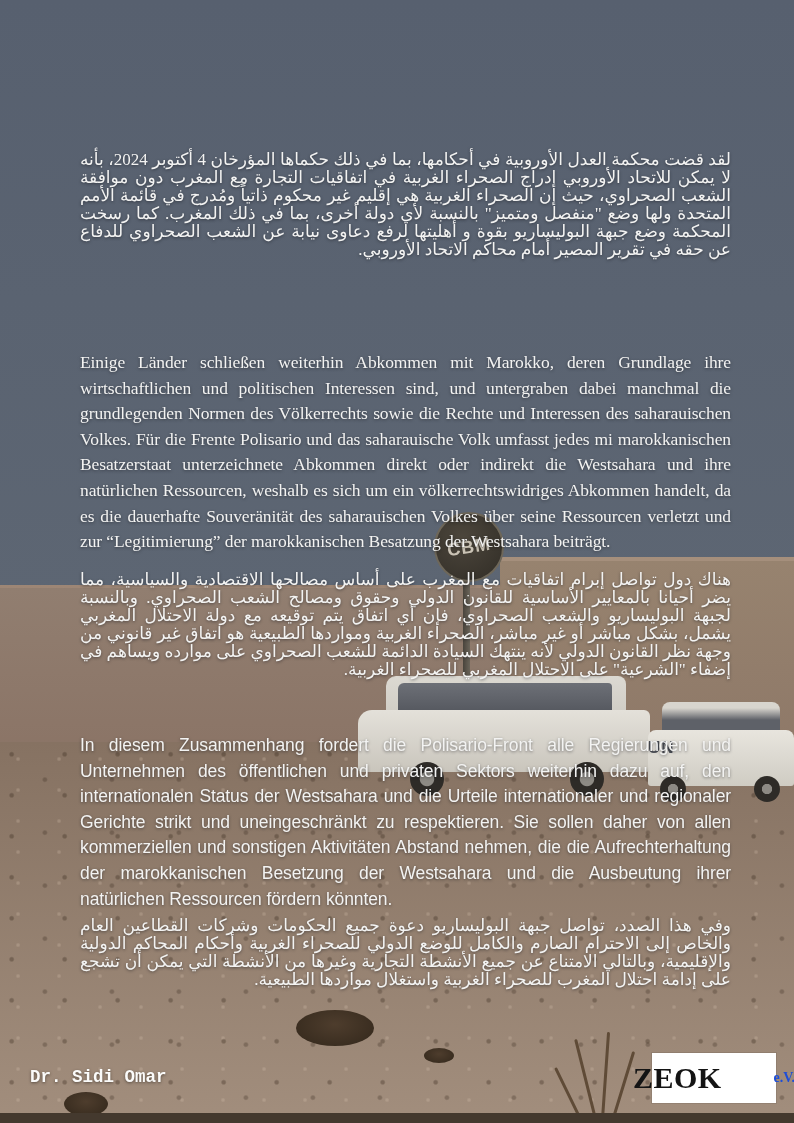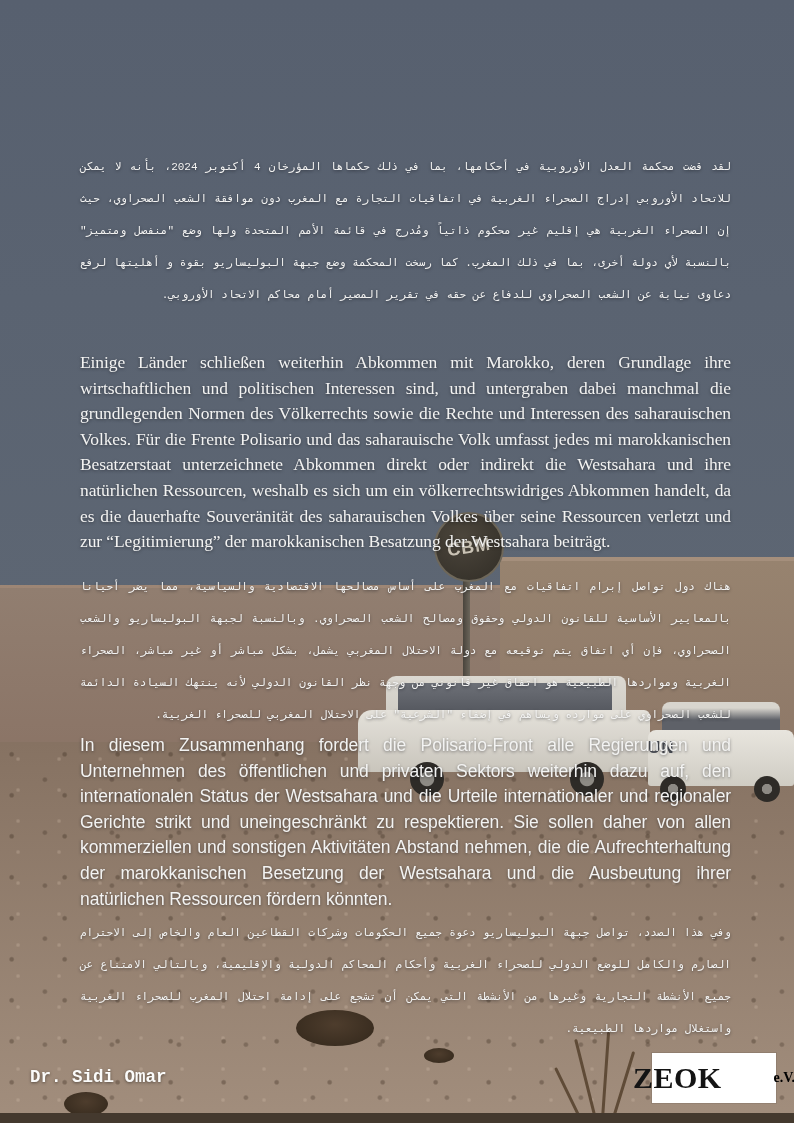--- a/index.html
+++ b/index.html
@@ -66,35 +66,35 @@
   .cbm-sign { left:434px; top:512px; width:66px; height:66px; border-radius:50%;
     background:radial-gradient(circle at 40% 35%, #4c463c, #312d26);
     border:2px solid #6e6759; display:flex; align-items:center; justify-content:center; }
   .cbm-sign span { font-weight:bold; font-size:18px; color:#cac3b5;
     letter-spacing:1px; transform:rotate(-9deg); }
   
   .para { position:absolute; left:80px; width:651px; margin:0; color:#f3f3f2;
     text-shadow:0 1px 3px rgba(18,20,26,0.5); }
   .de { font-size:17.5px; line-height:25.6px; text-align:justify;
     text-align-last:left; letter-spacing:-0.1px; }
-  .ar { direction:rtl; font-family:Liberation Mono, monospace;
-    font-size:11px; line-height:32px; text-align:justify;
+  .ar { direction:rtl; font-family:Liberation Serif, serif;
+    font-size:17px; line-height:18px; text-align:justify;
     text-align-last:right; }
   .p1 { top:59px; }  .p2 { top:151px; } .p3 { top:350px;font-family:Liberation Serif, serif; }
   .p4 { top:571px; } .p5 { top:733px; } .p6 { top:917px; }
   
   .author { position:absolute; left:30px; top:1067px; color:#fbfbfa;
     font-size:17.5px; font-weight:bold; text-shadow:0 1px 3px rgba(30,24,18,0.55);font-family:Liberation Mono, monospace; }
   .logo-box { position:absolute; left:652px; top:1053px; width:124px; height:50px;
     background:#ffffff; display:flex; align-items:center; justify-content:center;
     gap:4px; padding-top:0; box-shadow:0 0 0 1px rgba(0,0,0,0.08); }
   .logo-box .zeok { font-family:"Liberation Serif", serif; font-weight:700;
     font-size:30px; line-height:50px; color:#141414; letter-spacing:0.5px; }
   .logo-box .ev { font-family:"Liberation Serif", serif; font-size:14px;
-    color:#000000; font-weight:600;padding-left:48px; }
+    color:#1d4ed8; font-weight:600;padding-left:48px; }
 </style>
 </head>
 <body>
 
 <div id="page">
 
   <div class="layer sky"></div>
   <div class="layer wall-left"></div>
   <div class="layer wall-right"></div>
   <div class="layer sand"></div>

